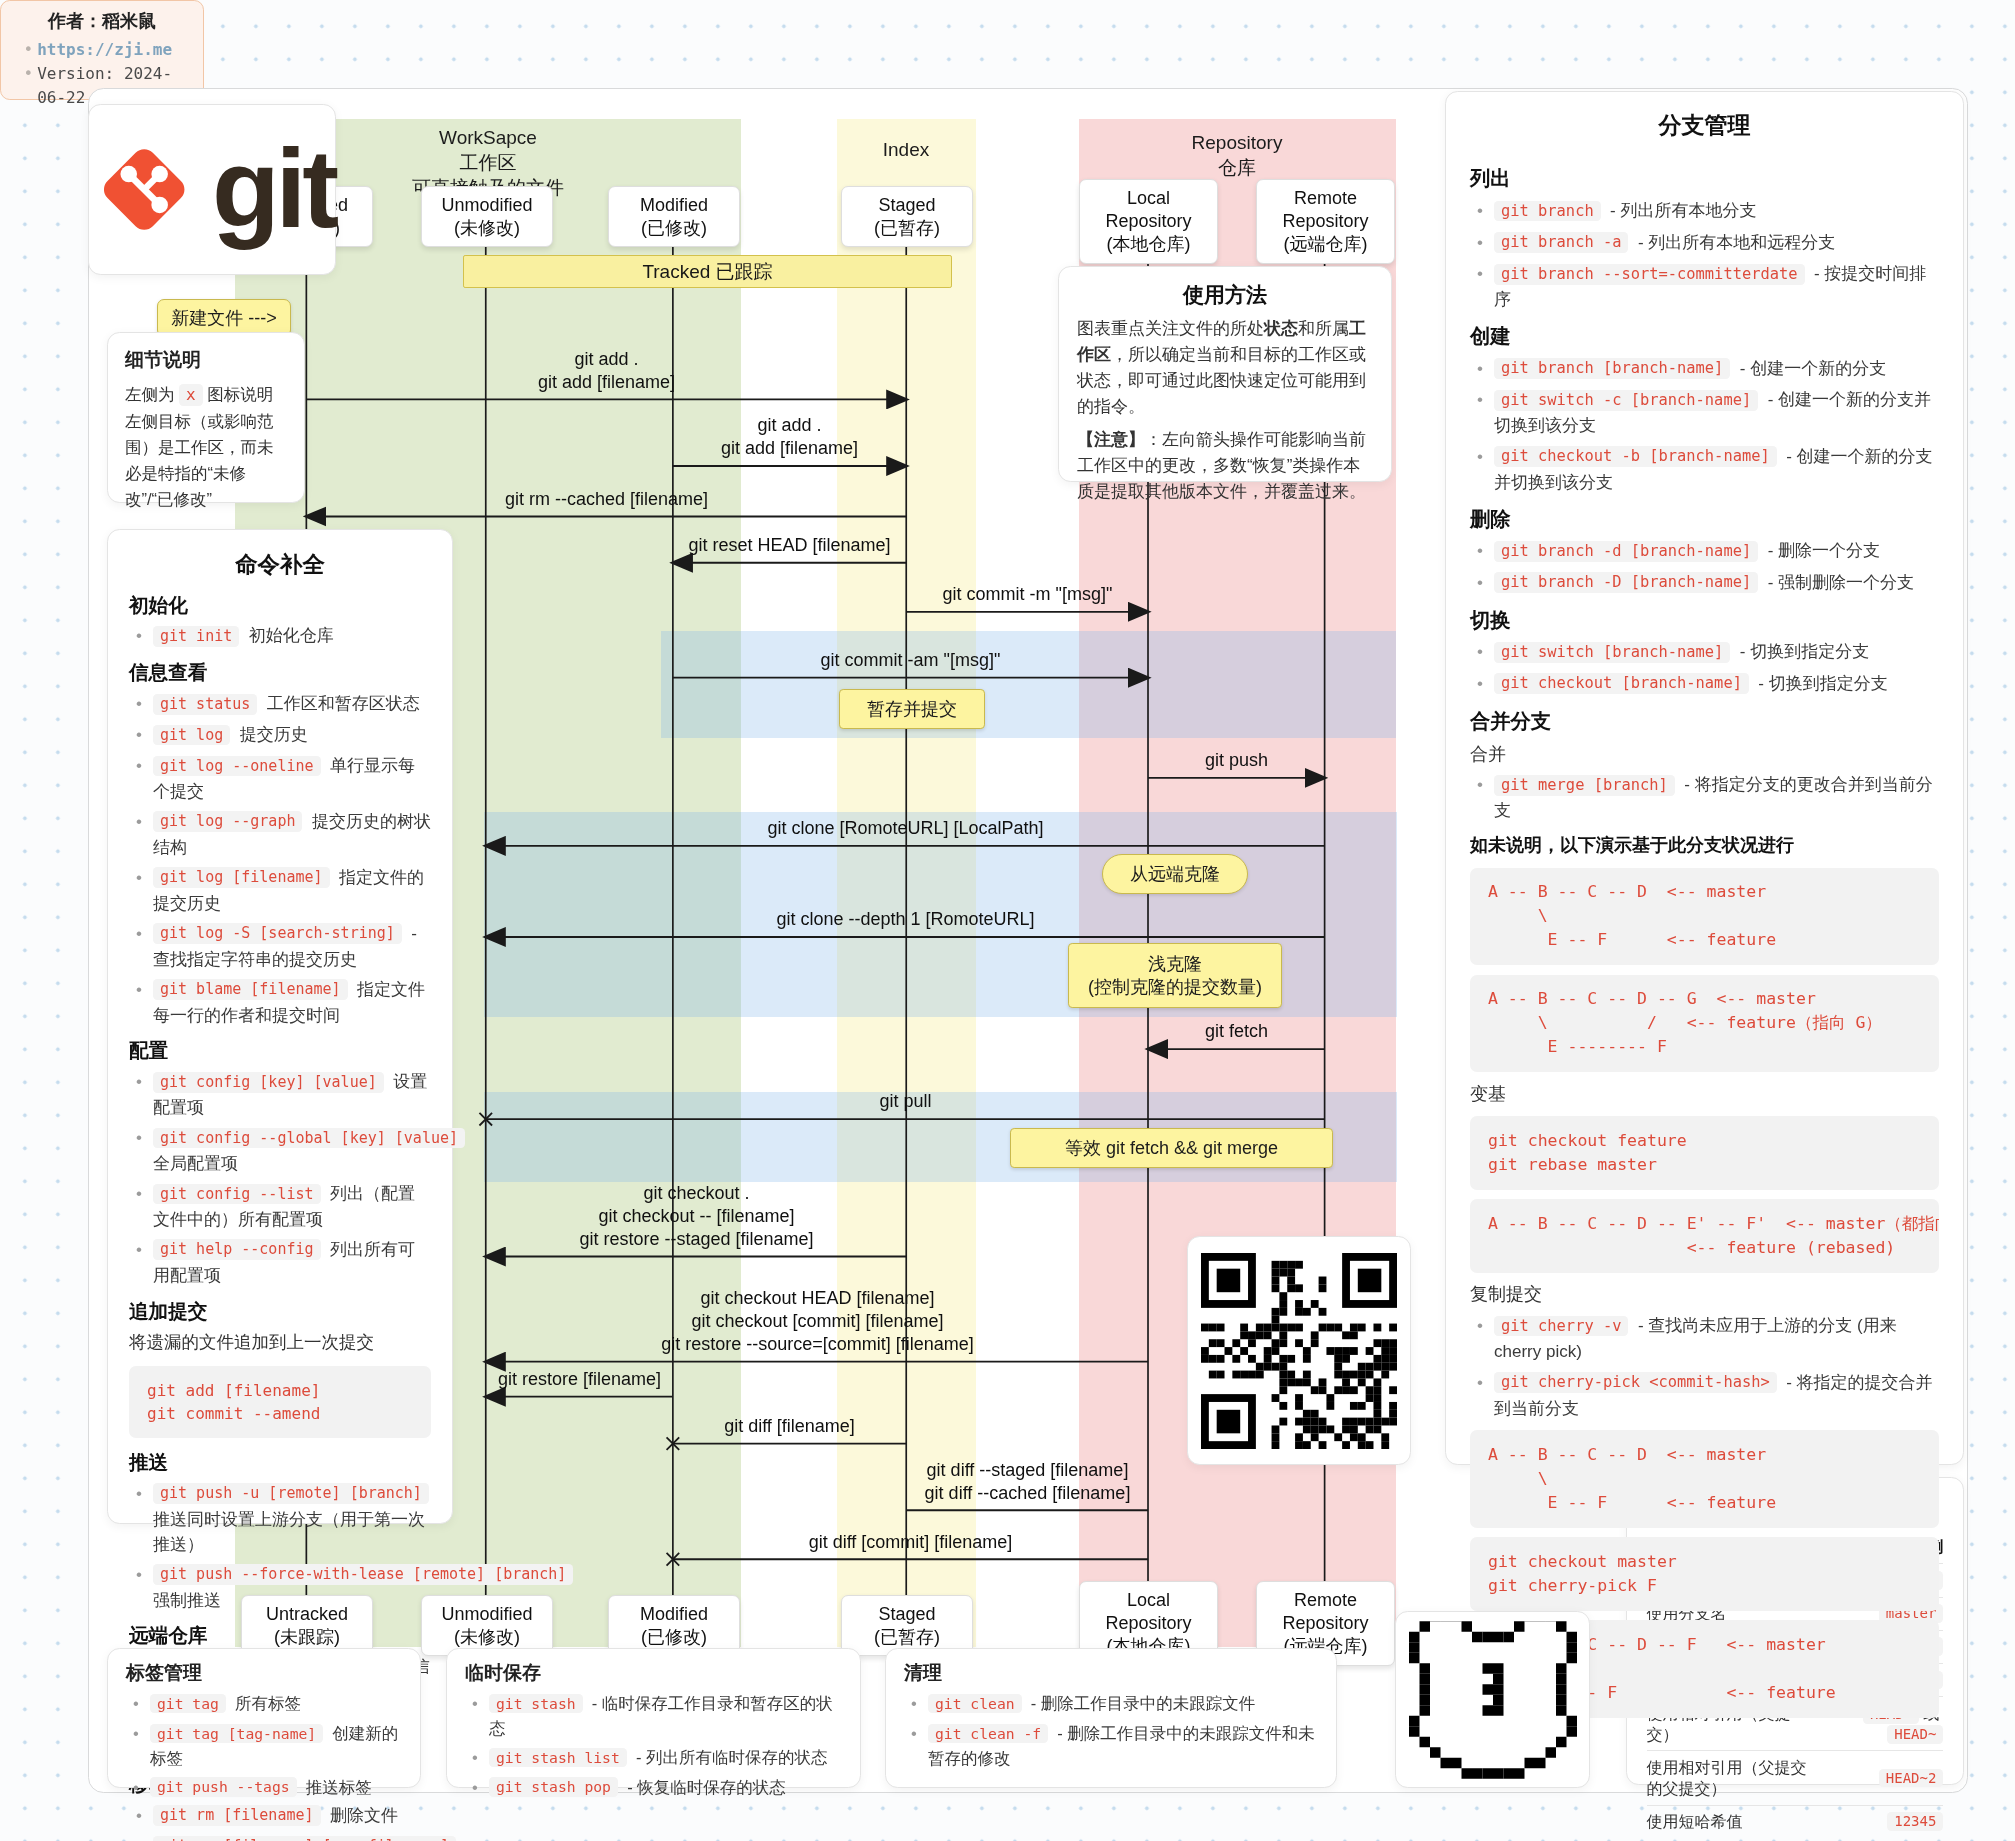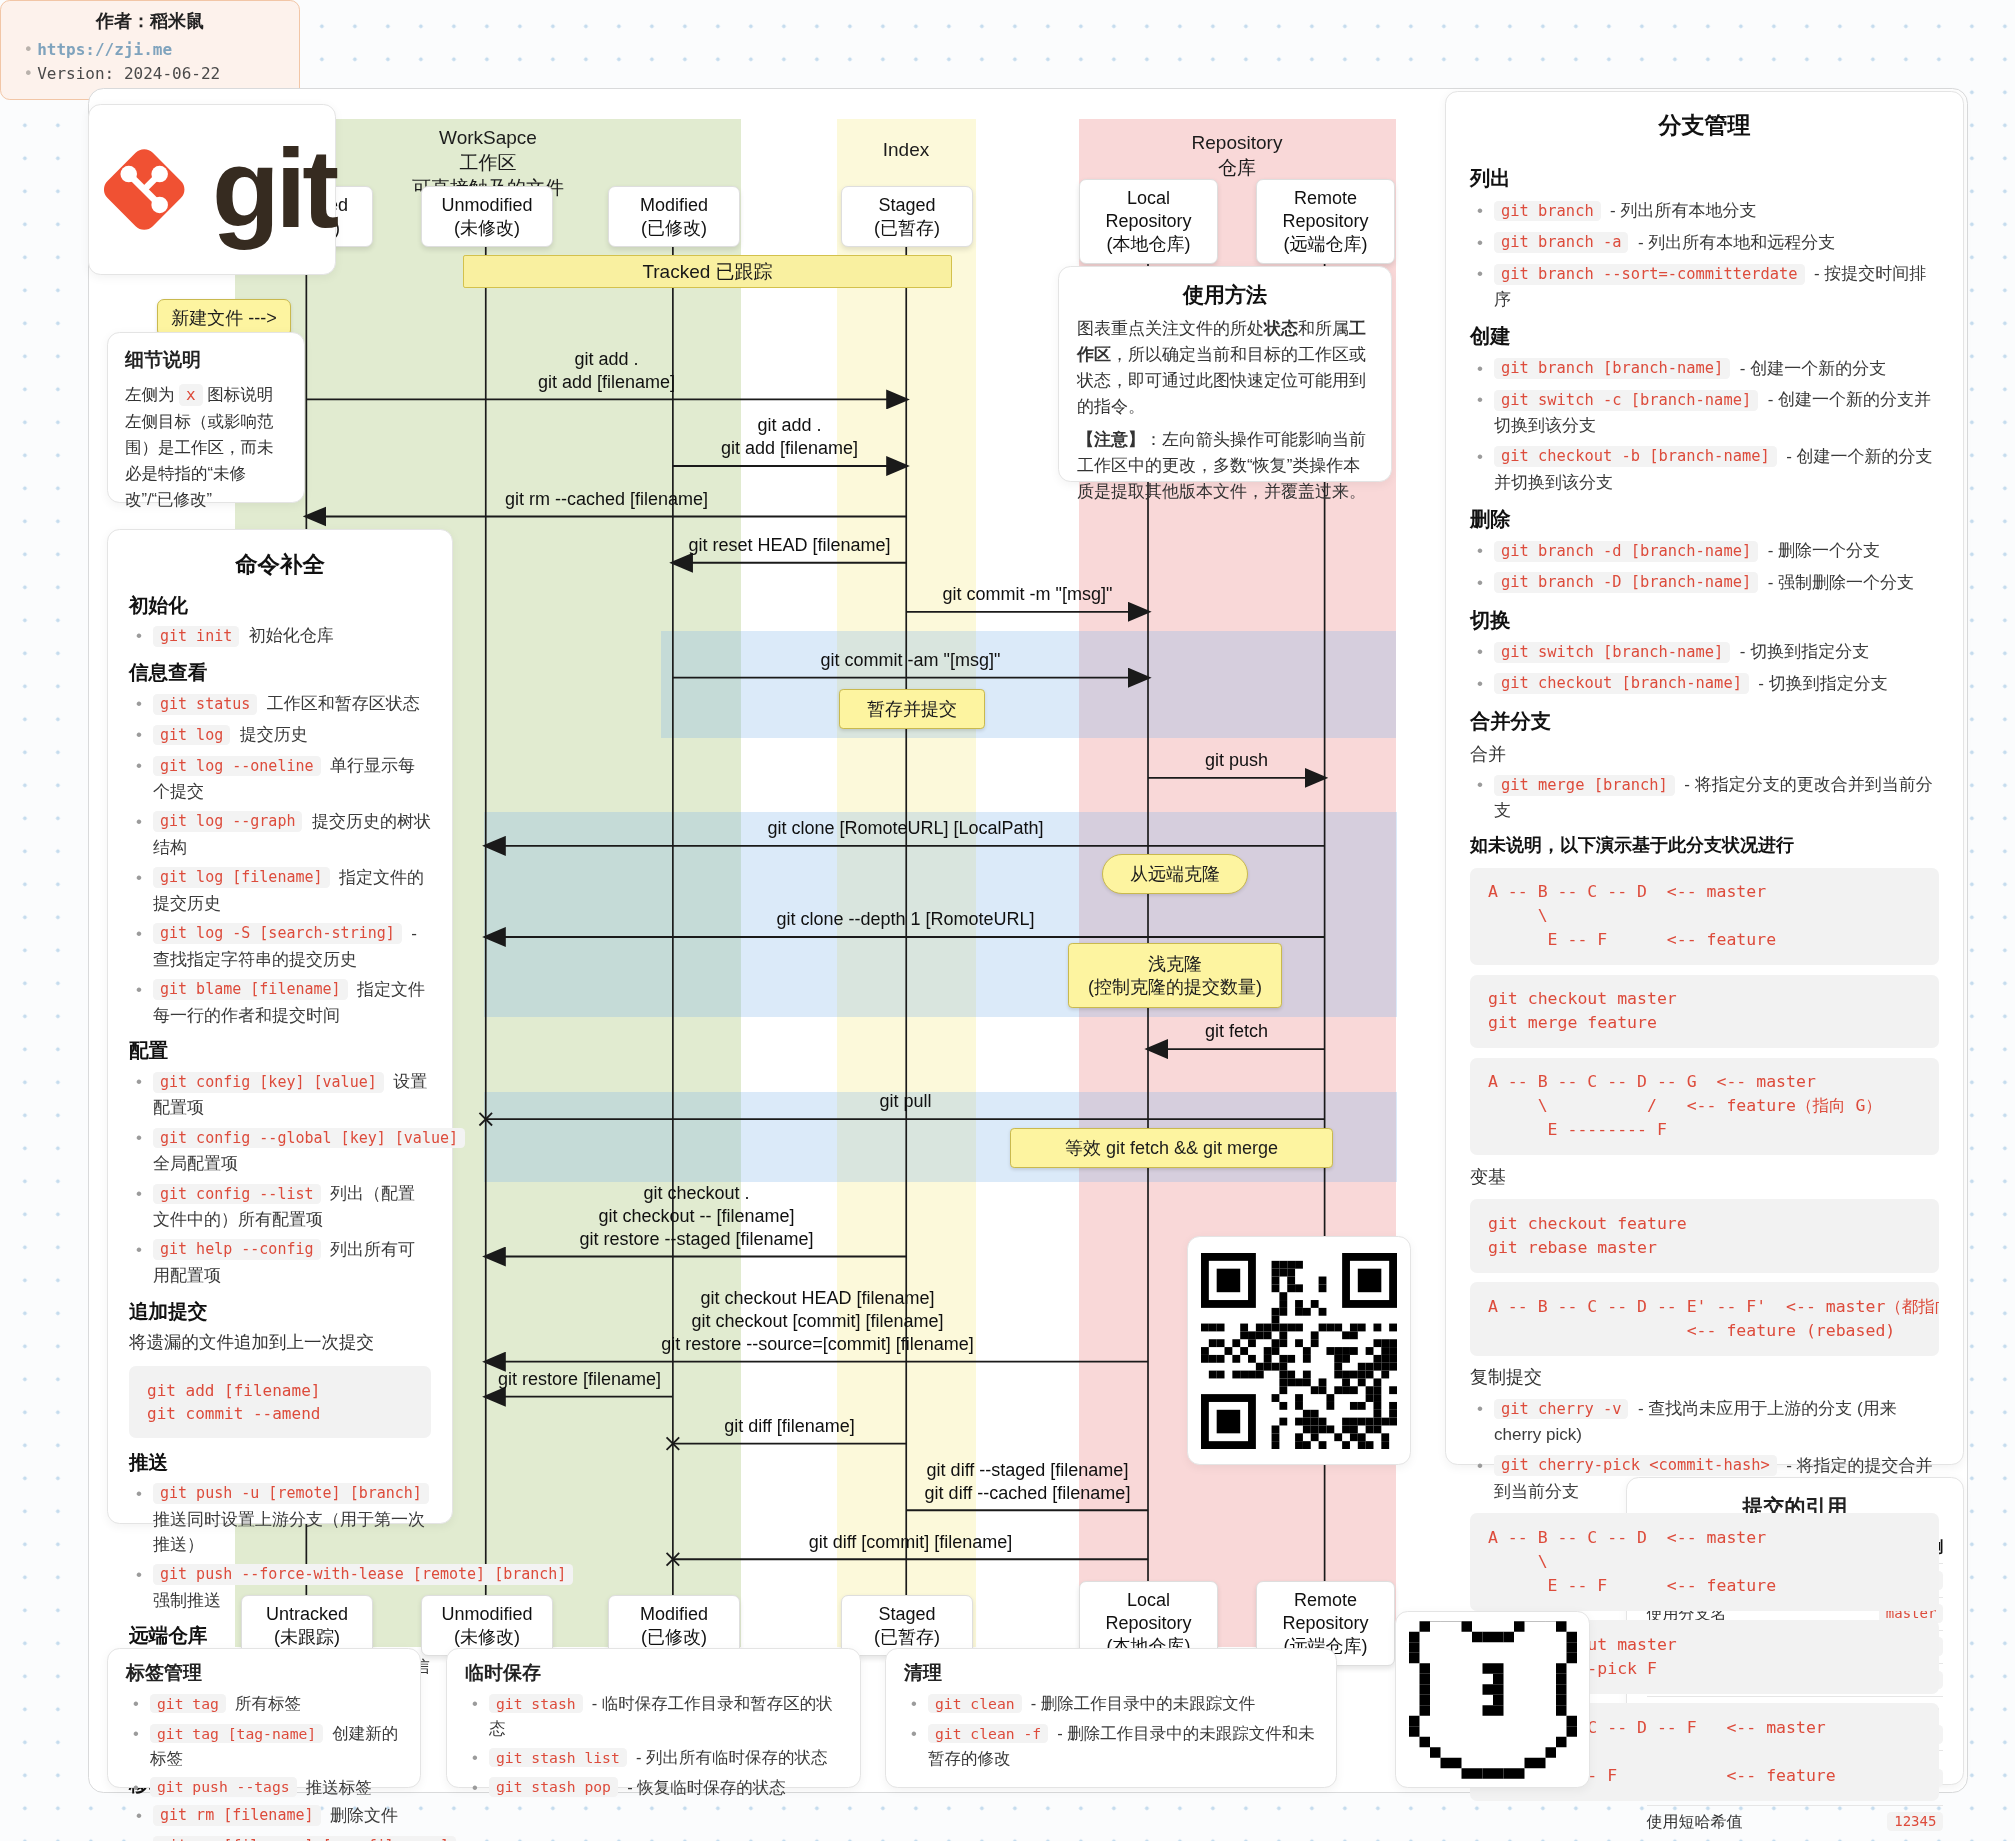--- a/index.html
+++ b/index.html
@@ -58,21 +58,21 @@
   #usage-panel p{font-size:17px;line-height:26px;margin:7px 0;}
   #branch-panel{left:1445px;top:91px;width:519px;height:1374px;padding:17px 24px;}
   #branch-panel h2{font-size:23px;margin-bottom:23px;}
   #branch-panel h3{font-size:20.3px;margin:9.8px 0 5.6px 0;}
   #branch-panel p.sub{font-size:18px;color:#333;margin:7px 0 2.8px 0;}
   #branch-panel p.note{font-size:18px;font-weight:bold;color:#111;margin:9.8px 0 4.2px 0;}
   #branch-panel ul.cmds li{font-size:17px;line-height:25px;margin:5.6px 0;}
   #branch-panel .chip{font-size:15.4px;}
   #branch-panel .codeblock{margin:9.8px 0;}
   
-  #author-card{left:1356px;top:1480px;width:300px;height:100px;background:#fdf2ec;border:1.4px solid #f2c6a6;
+  #author-card{left:1356px;top:1480px;width:204px;height:100px;background:#fdf2ec;border:1.4px solid #f2c6a6;
                border-radius:9.8px;z-index:12;padding:8.4px 12.6px;box-sizing:border-box;}
   #author-card .ttl{text-align:center;font-size:18px;font-weight:bold;margin-bottom:4.2px;}
   #author-card ul{list-style:none;margin:0;padding:0 0 0 5.6px;}
   #author-card li{position:relative;padding-left:18px;font-family:"DejaVu Sans Mono","Liberation Mono",monospace;
                   font-size:16px;line-height:24px;color:#4a4a4a;}
   #author-card li::before{content:"•";position:absolute;left:4.2px;color:#b9b2ac;}
   #author-card .lnk{color:#7fa3bd;font-weight:bold;text-decoration:none;}
   #refs-panel{left:1626px;top:1477px;width:338px;height:308px;padding:12.6px 19.6px;}
   #refs-panel h2{font-size:21px;margin:2.8px 0 9.8px 0;}
   .refrow{display:flex;justify-content:space-between;align-items:center;border-top:1.1px solid #e6e6e6;
@@ -378,22 +378,20 @@
         </ul>
         <h3>合并分支</h3>
         <p class="sub">合并</p>
         <ul class="cmds">
           <li><span class="chip">git merge [branch]</span>&nbsp; - 将指定分支的更改合并到当前分支</li>
         </ul>
         <p class="note">如未说明，以下演示基于此分支状况进行</p>
         <div class="codeblock">A -- B -- C -- D  &lt;-- master
      \
       E -- F      &lt;-- feature</div>
-        <div class="codeblock">git checkout master
-git merge feature</div>
         <div class="codeblock">A -- B -- C -- D -- G  &lt;-- master
      \          /   &lt;-- feature（指向 G）
       E -------- F</div>
         <p class="sub">变基</p>
         <div class="codeblock">git checkout feature
 git rebase master</div>
         <div class="codeblock">A -- B -- C -- D -- E' -- F'  &lt;-- master（都指向 F'）
                     &lt;-- feature (rebased)</div>
         <p class="sub">复制提交</p>
         <ul class="cmds">

